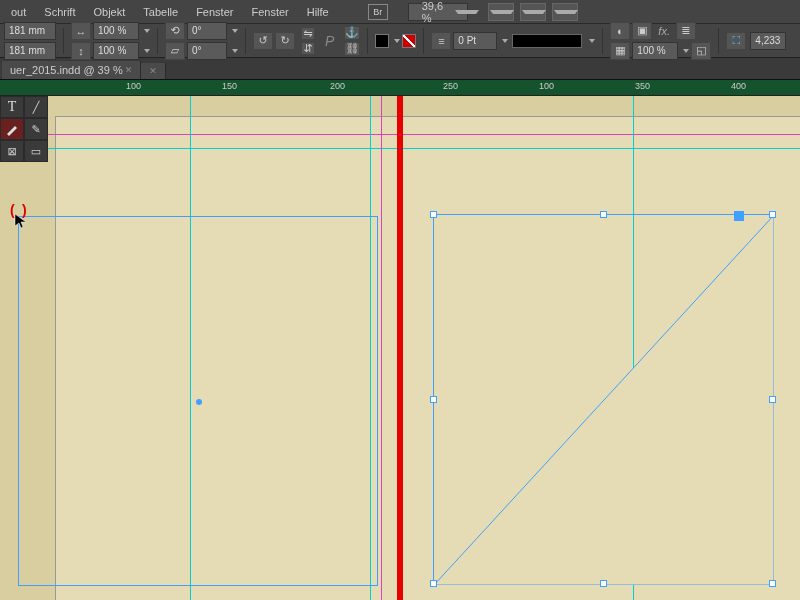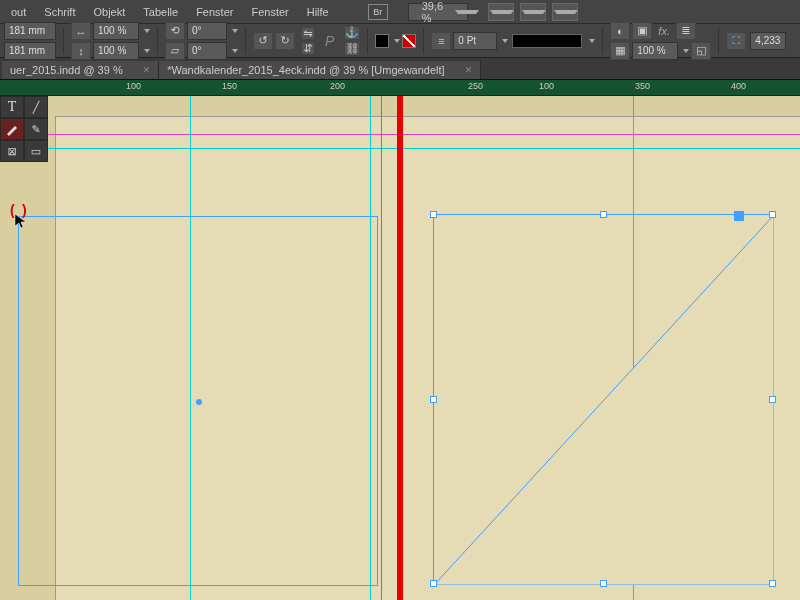--- a/index.html
+++ b/index.html
@@ -18,21 +18,21 @@
 .stack{display:flex;flex-direction:column;gap:2px}
 .ctrl-group{display:flex;align-items:center;gap:2px}
 .sep{width:1px;height:26px;background:#333;margin:0 3px}
 .icon-btn{width:20px;height:18px;background:#555;border:1px solid #444;display:flex;align-items:center;justify-content:center}
 .swatch{width:14px;height:14px;background:#000;border:1px solid #777}
 .swatch.red{background:#c00;position:relative}
 .swatch.red::after{content:"";position:absolute;inset:0;background:linear-gradient(45deg,transparent 45%,#fff 45%,#fff 55%,transparent 55%)}
 .long-swatch{width:70px;height:14px;background:#000;border:1px solid #666}
 .fx{font-style:italic;font-size:11px;color:#aaa;padding:0 4px}
 .tabs{background:#3a3a3a;height:22px;display:flex;align-items:flex-end;border-bottom:1px solid #111;padding-left:2px}
-.tab{background:#4a4a4a;padding:3px 8px;font-size:10px;color:#bbb;display:flex;align-items:center;gap:20px;border-right:1px solid #2a2a2a}
+.tab{background:#4a4a4a;padding:3px 8px;font-size:10px;color:#bbb;display:flex;align-items:center;gap:2px;border-right:1px solid #2a2a2a}
 .tab .x{color:#888;font-size:9px}
 .ruler{background:#14532d;height:16px;position:relative;border-bottom:1px solid #222;overflow:hidden}
 .ruler .lbl{position:absolute;top:1px;font-size:9px;color:#ccc}
 .workspace{position:relative;height:504px;background:#d9ce9f;display:flex}
 .divider{width:6px;background:#e80000;height:100%}
 .pane{flex:1;position:relative;overflow:hidden}
 .page{position:absolute;background:#e5dcb5;border:1px solid #999}
 .guide-v{position:absolute;top:0;bottom:0;width:1px}
 .guide-h{position:absolute;left:0;right:0;height:1px}
 .cyan{background:#00d0d0}
@@ -167,30 +167,29 @@
   <div class="icon-btn" style="color:#5bf">⛶</div>
   <div class="field" style="width:36px">4,233</div>
 </div>
 
 <div class="tabs">
   <div class="tab">
       <span>uer_2015.indd @ 39 %</span>
       <span class="x">✕</span>
     </div>
   <div class="tab">
-      <span>*Wandkalender_2015_4eck.indd @ 39 % [Umgewandelt]</span>
       <span class="x">✕</span>
     </div>
 </div>
 
 <div class="ruler">
   <span class="lbl" style="left:126px">100</span>
   <span class="lbl" style="left:222px">150</span>
   <span class="lbl" style="left:330px">200</span>
-  <span class="lbl" style="left:468px">250</span>
+  <span class="lbl" style="left:443px">250</span>
   <span class="lbl" style="left:539px">100</span>
   <span class="lbl" style="left:635px">350</span>
   <span class="lbl" style="left:731px">400</span>
 </div>
 
 <div class="workspace">
 
   <div class="pane">
 
     <div class="toolbox">

